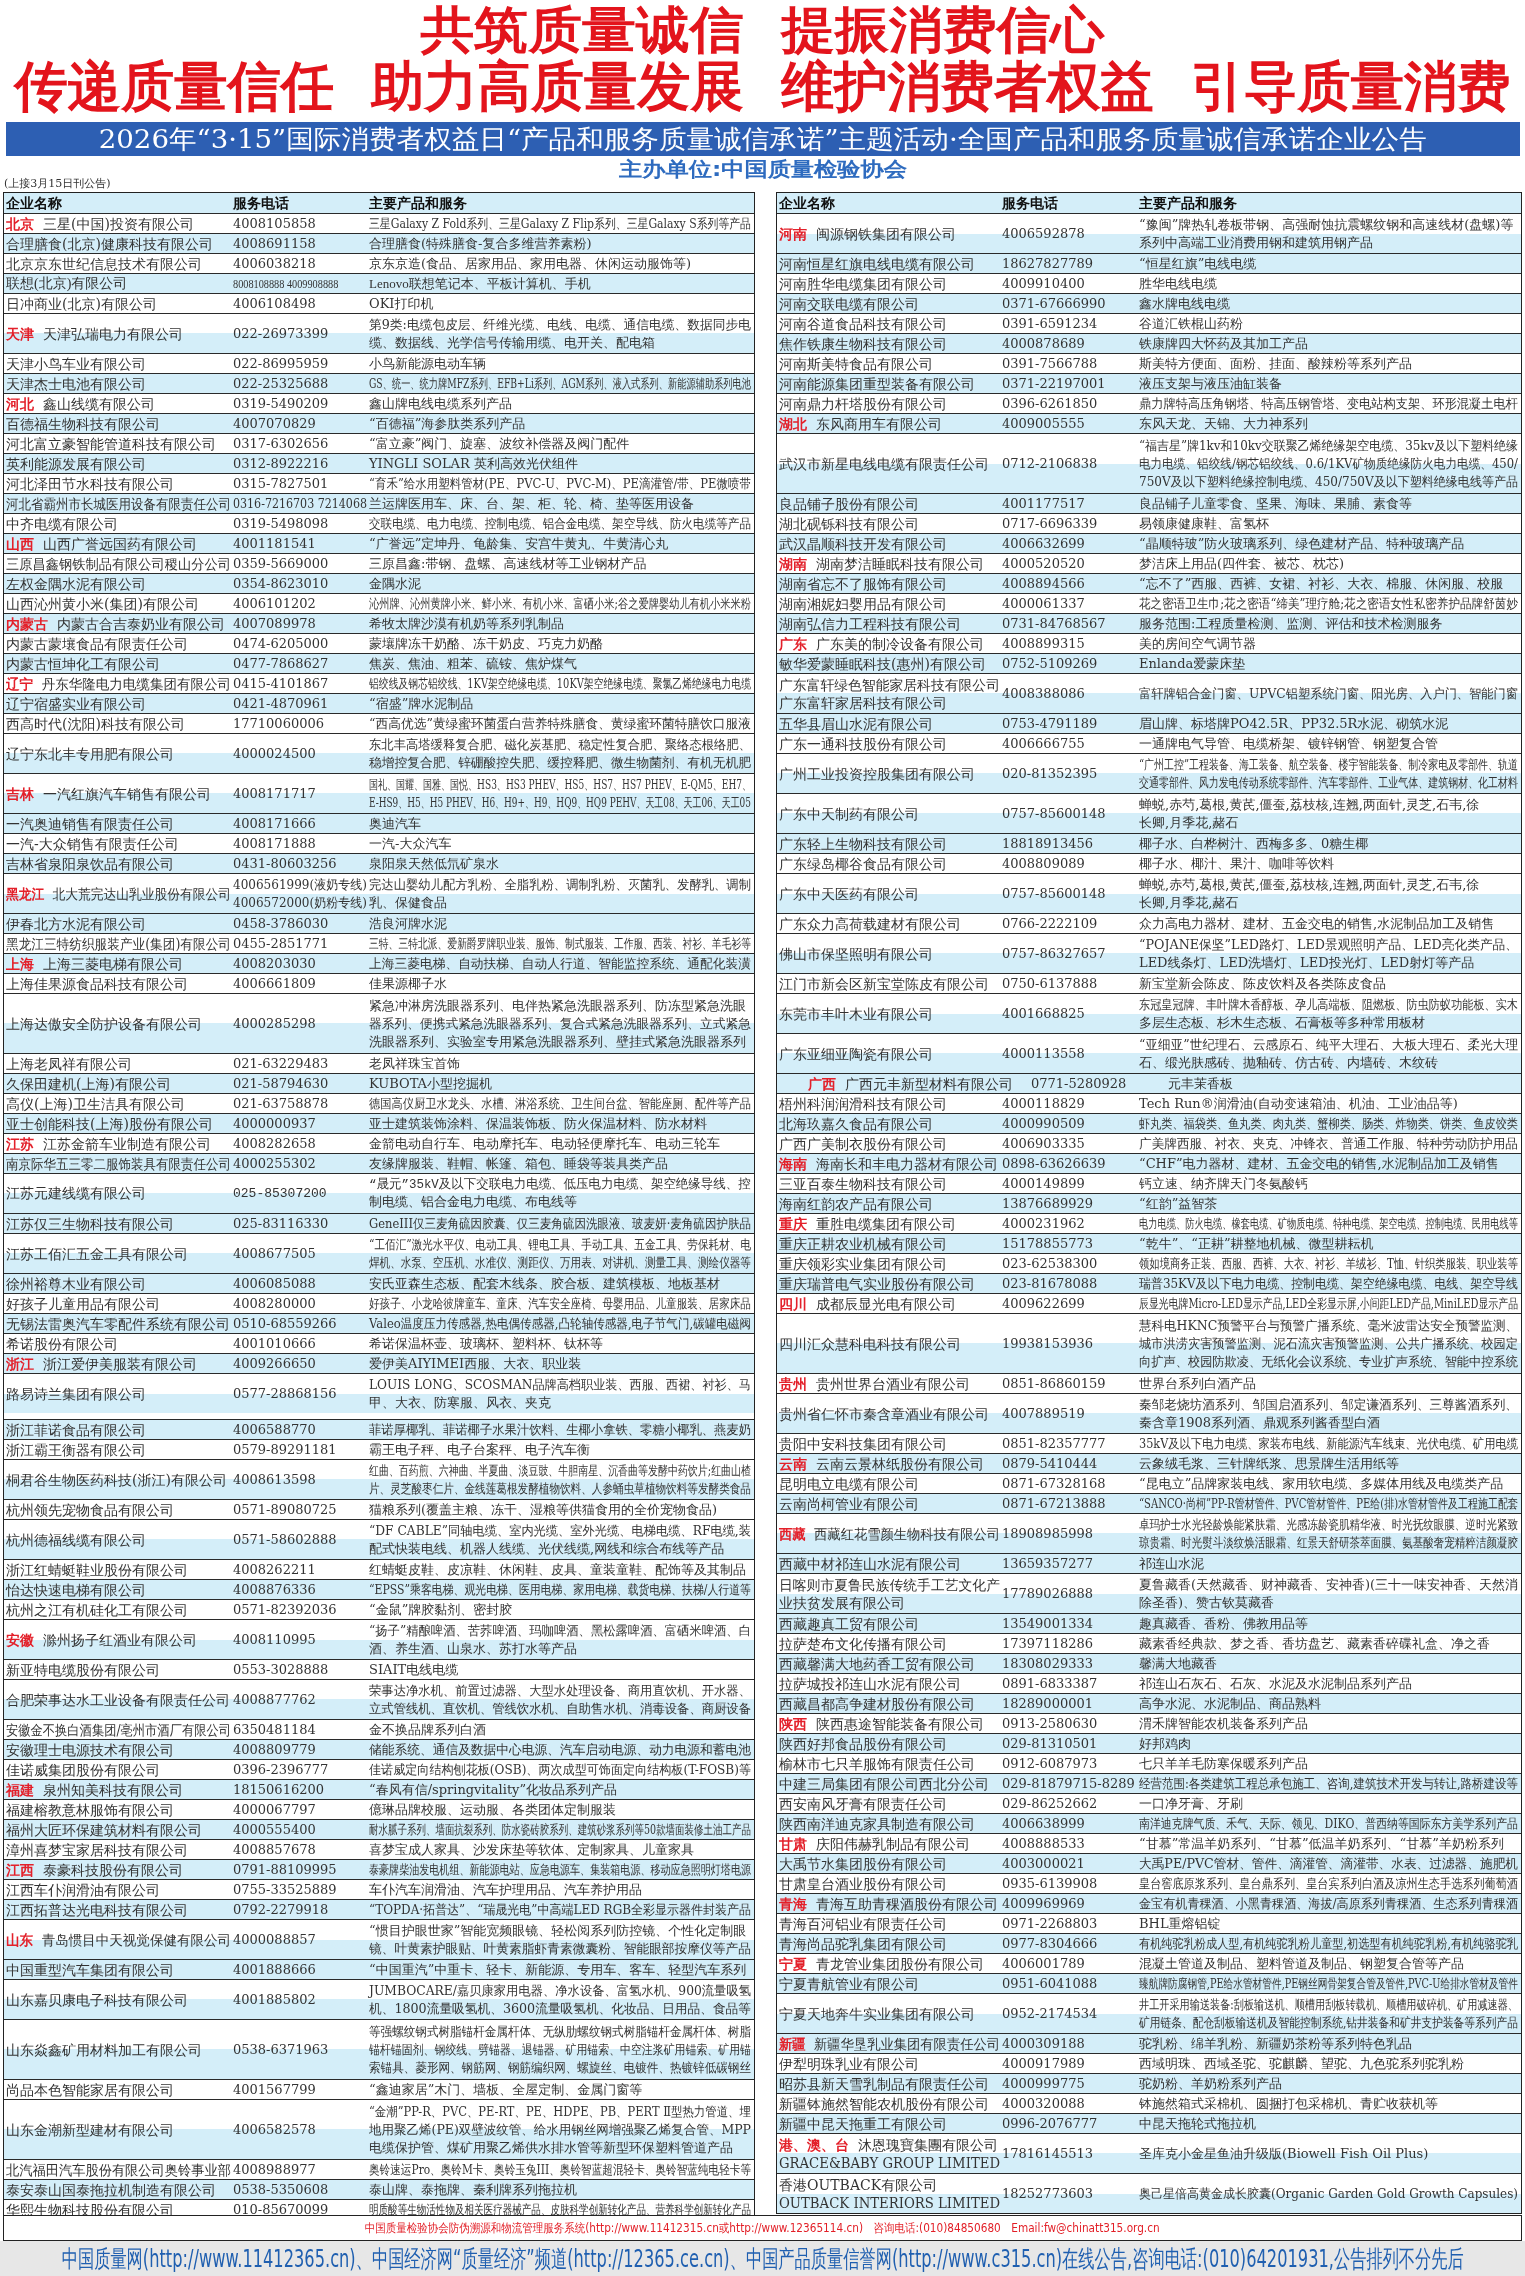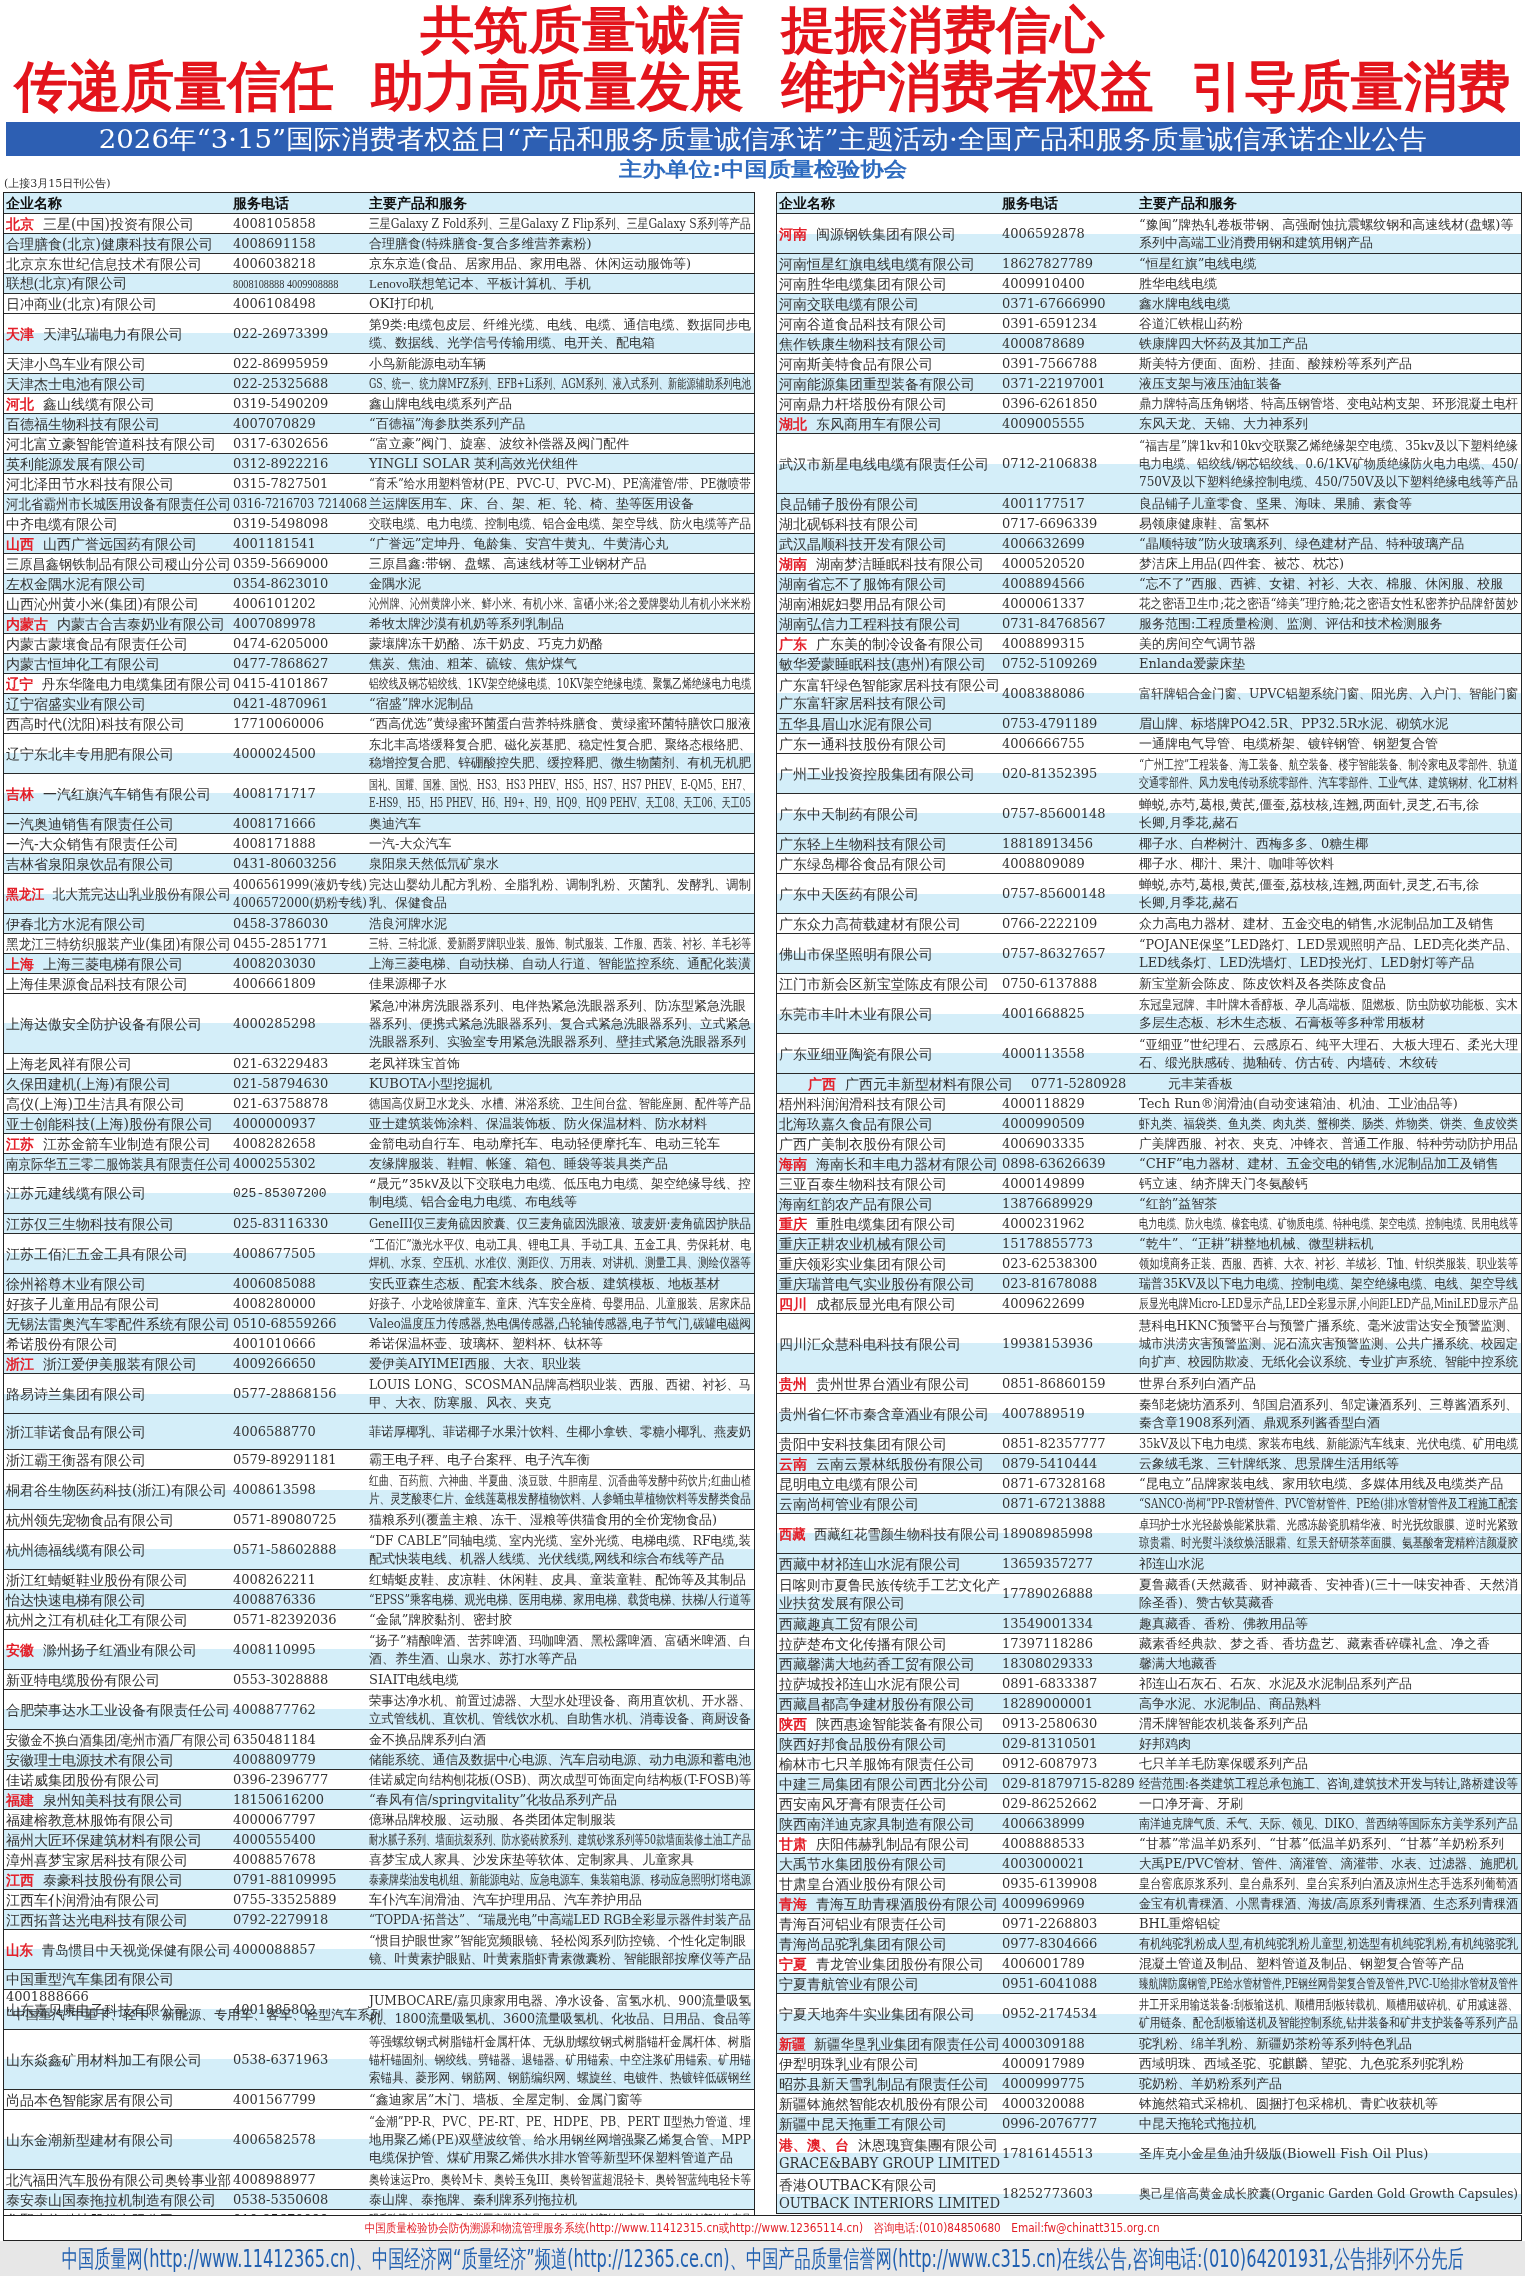--- a/index.html
+++ b/index.html
@@ -638,21 +638,21 @@
           <div class="line"><span class="fit"><span>路易诗兰集团有限公司</span></span></div>
         </div>
         <div class="cell c-phone">
           <div class="line"><span class="fit"><span>0577-28868156</span></span></div>
         </div>
         <div class="cell c-prod">
           <div class="line"><span class="fit" style="transform: scaleX(0.9341);"><span>LOUIS LONG、SCOSMAN品牌高档职业装、西服、西裙、衬衫、马</span></span></div>
           <div class="line"><span class="fit"><span>甲、大衣、防寒服、风衣、夹克</span></span></div>
         </div>
       </div>
-      <div class="row odd" style="height: 36px;">
+      <div class="row odd" style="height: 20px; margin-top: 6px;">
         <div class="cell c-name">
           <div class="line"><span class="fit"><span>浙江菲诺食品有限公司</span></span></div>
         </div>
         <div class="cell c-phone">
           <div class="line"><span class="fit"><span>4006588770</span></span></div>
         </div>
         <div class="cell c-prod">
           <div class="line"><span class="fit" style="transform: scaleX(0.9479);"><span>菲诺厚椰乳、菲诺椰子水果汁饮料、生椰小拿铁、零糖小椰乳、燕麦奶</span></span></div>
         </div>
       </div>
@@ -885,21 +885,21 @@
           <div class="line"><span class="fit" style="transform: scaleX(0.9657);"><span class="prov">山东</span><span>青岛惯目中天视觉保健有限公司</span></span></div>
         </div>
         <div class="cell c-phone">
           <div class="line"><span class="fit"><span>4000088857</span></span></div>
         </div>
         <div class="cell c-prod">
           <div class="line"><span class="fit"><span>“惯目护眼世家”智能宽频眼镜、轻松阅系列防控镜、个性化定制眼</span></span></div>
           <div class="line"><span class="fit" style="transform: scaleX(0.9795);"><span>镜、叶黄素护眼贴、叶黄素脂虾青素微囊粉、智能眼部按摩仪等产品</span></span></div>
         </div>
       </div>
-      <div class="row odd" style="height: 20px; flex-direction: column;">
+      <div class="row odd" style="height: 20px;">
         <div class="cell c-name">
           <div class="line"><span class="fit"><span>中国重型汽车集团有限公司</span></span></div>
         </div>
         <div class="cell c-phone">
           <div class="line"><span class="fit"><span>4001888666</span></span></div>
         </div>
         <div class="cell c-prod">
           <div class="line"><span class="fit"><span>“中国重汽”中重卡、轻卡、新能源、专用车、客车、轻型汽车系列</span></span></div>
         </div>
       </div>

